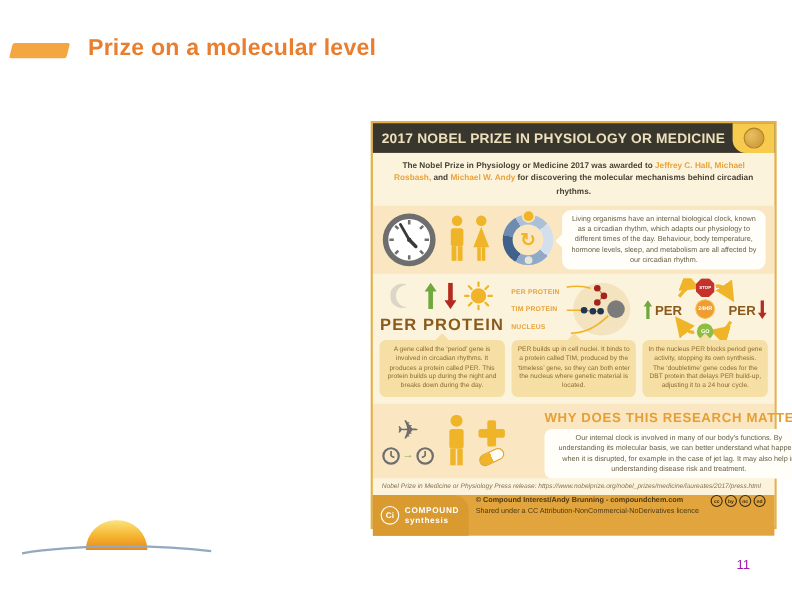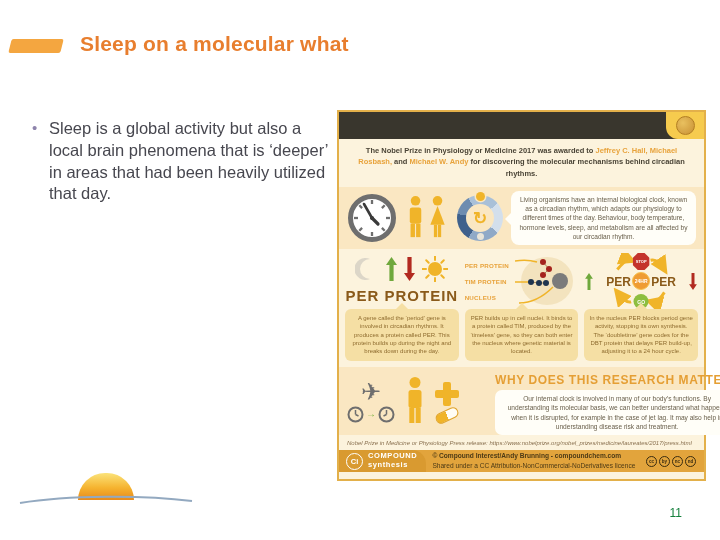--- a/index.html
+++ b/index.html
@@ -69,21 +69,21 @@
   .c1-title { text-align:center; font-size:15px; font-weight:bold; color:#8A5A1A;
     letter-spacing:1px; margin-top:2px; }
 
   .c2-wrap { display:flex; height:56px; }
   .c2-labels { width:50px; display:flex; flex-direction:column; justify-content:space-around;
     padding:4px 0; }
   .c2-labels span { font-size:6.2px; font-weight:bold; color:#E8A33C; letter-spacing:0.2px; }
 
   .cycle { position:relative; height:56px; }
   .cycle-arcs { position:absolute; left:0; top:0; width:100%; height:100%; }
-  .per-left, .per-right { position:absolute; top:20px; display:flex; align-items:center; gap:13px;
+  .per-left, .per-right { position:absolute; top:20px; display:flex; align-items:center; gap:2px;
     font-size:12px; font-weight:bold; color:#8A5A1A; }
   .per-left { left:1px; } .per-right { right:1px; }
   .stop-badge { position:absolute; left:50%; top:0; transform:translateX(-50%);
     width:17px; height:17px; background:#C4332B; color:#fff; font-size:4px; font-weight:bold;
     display:flex; align-items:center; justify-content:center;
     clip-path:polygon(30% 0,70% 0,100% 30%,100% 70%,70% 100%,30% 100%,0 70%,0 30%); }
   .hr-badge { position:absolute; left:50%; top:50%; transform:translate(-50%,-50%);
     width:18px; height:18px; border-radius:50%; background:#EF9C33; border:1.5px solid #F6C14E;
     color:#fff; font-size:5px; font-weight:bold; display:flex; align-items:center; justify-content:center; }
   .go-badge { position:absolute; left:50%; bottom:0; transform:translateX(-50%);
@@ -106,21 +106,21 @@
     background:linear-gradient(90deg, #F0B429 50%, #FFFDF5 50%); border:1px solid #E0A42C; }
   .r3-right { flex:1; display:flex; flex-direction:column; }
   .research-title { font-size:12px; font-weight:bold; color:#E59F35; letter-spacing:0.6px;
     text-align:center; margin:1px 0 3px; white-space:nowrap; }
   .research-box { background:#FFFEF8; border-radius:7px; padding:4px 7px; flex:1;
     font-size:6.6px; line-height:1.42; color:#6A604C; text-align:center; }
 
   .ig-citation { flex:none; height:15px; display:flex; align-items:center; padding:0 8px;
     font-size:6px; font-style:italic; color:#8A7150; background:#FCF3DD; white-space:nowrap; }
 
-  .ig-footer { flex:none; height:22px; background:#E2A43C; display:flex; align-items:center; }
+  .ig-footer { flex:none; height:37px; background:#E2A43C; display:flex; align-items:flex-start; }
   .ci-tab { height:100%; background:#D99A30; border-top-right-radius:14px; display:flex;
     align-items:center; gap:5px; padding:0 9px 0 7px; flex:none; }
   .ci-circle { width:17px; height:17px; border-radius:50%; border:1.5px solid #fff;
     color:#fff; font-size:7.5px; font-weight:bold; display:flex; align-items:center; justify-content:center; }
   .ci-text { color:#fff; font-weight:bold; font-size:7.5px; line-height:1.15; letter-spacing:0.6px; }
   .ig-copy { flex:1; padding:0 6px; font-size:6.6px; line-height:1.45; color:#4C3A16; }
   .ig-copy .l1 { font-weight:bold; }
   .cc-badges { flex:none; display:flex; gap:2px; padding-right:8px; }
   .cc-badges span { width:11px; height:11px; border-radius:50%; border:1.2px solid #3A2C10;
     color:#3A2C10; font-size:4.5px; font-weight:bold; display:flex; align-items:center; justify-content:center; }
@@ -129,37 +129,37 @@
   .tp-logo { position:absolute; left:18px; top:466px; width:180px; height:64px; }
   .tp-sun { position:absolute; left:60px; top:7px; width:56px; height:27px;
     border-radius:56px 56px 0 0;
     background:linear-gradient(180deg, #FBE37A 0%, #F5B32F 55%, #E8891B 100%); }
   .tp-swoosh { position:absolute; left:0; top:28px; }
   .tp-text { position:absolute; left:4px; top:36px; font-family:"Liberation Serif", serif;
     font-size:20px;margin-top:36px; }
   .tp-text .p1 { color:#1E3A5F; }
   .tp-text .p2 { color:#E8912D; }
 
-  .page-number { position:absolute; right:38px; top:506px; font-size:12px; color:#15803d; }
+  .page-number { position:absolute; right:38px; top:506px; font-size:12px; color:#a21caf; }
 </style>
 </head>
 <body>
 
 <div class="slide">
 
   <div class="accent-bar"></div>
-  <h1 class="title">Sleep on a molecular what</h1>
+  <h1 class="title">Prize on a molecular level</h1>
 
   <ul class="bullets">
-    <li>Sleep is a global activity but also a local brain phenomena that is ‘deeper’ in areas that had been heavily utilized that day.</li>
   </ul>
 
   <div class="infographic">
 
     <div class="ig-header">
+      <span class="ig-header-title">2017 NOBEL PRIZE IN PHYSIOLOGY OR MEDICINE</span>
       <span class="medal-tab">
         <span class="medal"></span>
       </span>
     </div>
 
     <div class="ig-intro"><span>The Nobel Prize in Physiology or Medicine 2017 was awarded to </span><span class="names">Jeffrey C. Hall, Michael Rosbash,</span><span> and </span><span class="names">Michael W. Andy</span><span> for discovering the molecular mechanisms behind circadian rhythms.</span></div>
 
     <div class="ig-row1">
       <svg class="big-clock" width="50" height="50" viewBox="0 0 50 50">
         <circle cx="25" cy="25" r="21.5" fill="#ffffff" stroke="#6E6E6E" stroke-width="5"></circle>

